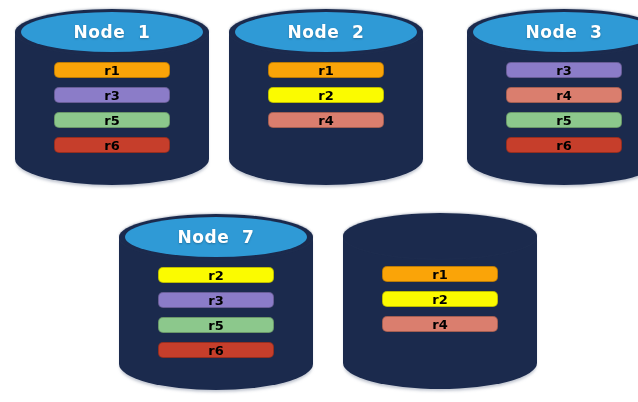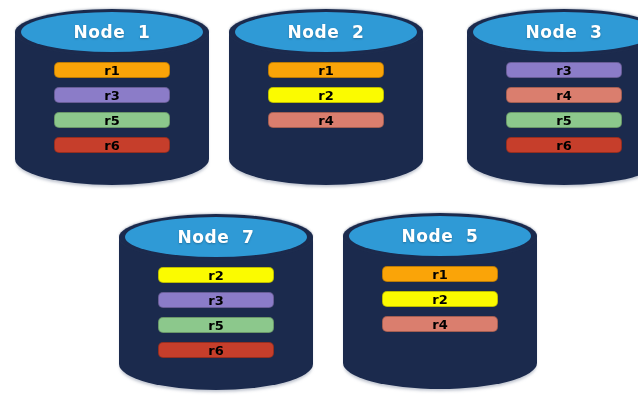--- a/index.html
+++ b/index.html
@@ -141,22 +141,19 @@
         <div class="bar" style="background: rgb(251, 251, 0);">r2</div>
         <div class="bar" style="background: rgb(139, 124, 200);">r3</div>
         <div class="bar" style="background: rgb(140, 200, 140);">r5</div>
         <div class="bar" style="background: rgb(198, 62, 43);">r6</div>
       </div>
     </div>
 
     <div class="node">
       <div class="cyl-body"></div>
       <div class="cyl-top-rim"></div>
-      <div class="cyl-top">
-        <span class="node-label">Node  5</span>
-      </div>
       <div class="bars">
         <div class="bar" style="background: rgb(250, 164, 8);">r1</div>
         <div class="bar" style="background: rgb(251, 251, 0);">r2</div>
         <div class="bar" style="background: rgb(218, 126, 110);">r4</div>
       </div>
     </div>
   </div>
 
 </body></html>

